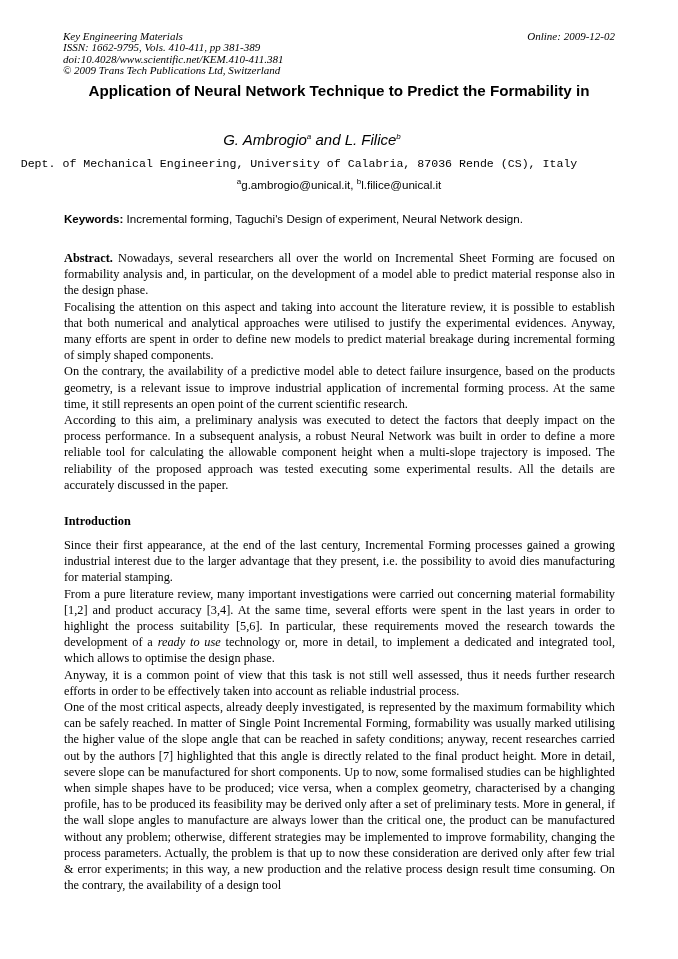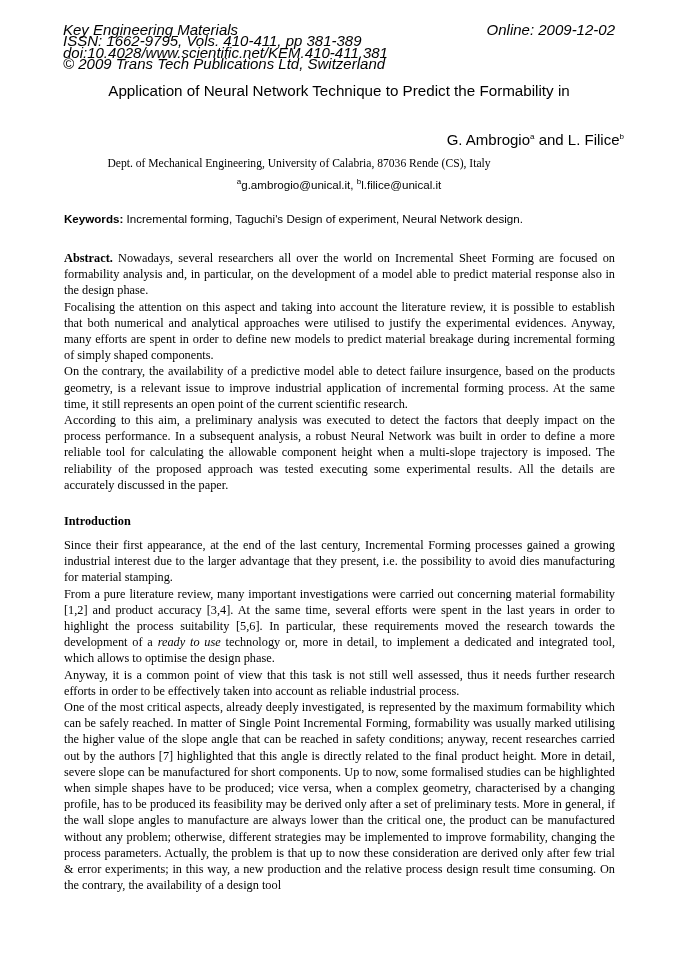--- a/index.html
+++ b/index.html
@@ -1,23 +1,23 @@
 <!DOCTYPE html>
 <html><head>
 <meta charset="utf-8">
 <style>
   html, body { margin: 0; padding: 0; background: #ffffff; }
   body { width: 678px; height: 959px; overflow: hidden; position: relative; color: #000; }
   .page { position: absolute; left: 0; top: 0; width: 678px; height: 959px; }
-  .hdr { position: absolute; left: 63px; top: 24px; width: 552px; font-family: Liberation Sans, sans-serif; font-style: italic; font-size: 15px; line-height: 11.4px; }
+  .hdr { position: absolute; left: 63px; top: 31px; width: 552px; font-family: Liberation Serif, serif; font-style: italic; font-size: 11px; line-height: 11.4px; }
   .hdr .right { position: absolute; right: 0; top: 0; }
-  .title { position: absolute; left: 40px; width: 598px; top: 81px; text-align: center; font-family: "Liberation Sans", sans-serif; font-weight: normal; font-size: 15.2px; line-height: 19px; }
-  .authors { position: absolute; left: 0; width: 624px; top: 131px; text-align: right; font-family: "Liberation Sans", sans-serif; font-size: 15px; line-height: 18px; }
+  .title { position: absolute; left: 40px; width: 598px; top: 81px; text-align: center; font-family: "Liberation Sans", sans-serif; font-weight: bold; font-size: 15.2px; line-height: 19px; }
+  .authors { position: absolute; left: 0; width: 624px; top: 131px; text-align: center; font-family: "Liberation Sans", sans-serif; font-size: 15px; line-height: 18px; font-style: italic; }
   .authors sup, .emails sup { font-size: 8px; vertical-align: super; line-height: 0; }
-  .affil { position: absolute; left: 0; width: 598px; top: 157px; text-align: center; font-family: Liberation Serif, serif; font-size: 11.6px; line-height: 14px; }
+  .affil { position: absolute; left: 0; width: 598px; top: 157px; text-align: center; font-family: Liberation Mono, monospace; font-size: 11.6px; line-height: 14px; }
   .emails { position: absolute; left: 0; width: 678px; top: 178px; text-align: center; font-family: "Liberation Sans", sans-serif; font-size: 11.6px; line-height: 14px; }
   .keywords { position: absolute; left: 64px; width: 560px; top: 212px; font-family: "Liberation Sans", sans-serif; font-size: 11.6px; line-height: 14px; }
   .keywords b { font-weight: bold; }
   .body { position: absolute; left: 64px; width: 551px; font-family: "Liberation Serif", serif; font-size: 12.3px; line-height: 16.2px; text-align: justify; }
   .body p { margin: 0; }
   .abstract { top: 250px; }
   .intro-head { position: absolute; left: 64px; top: 513px; font-family: "Liberation Serif", serif; font-weight: bold; font-size: 12.3px; line-height: 16px; }
   .intro { top: 537px; }
   .b { font-weight: bold; }
   .i { font-style: italic; }

